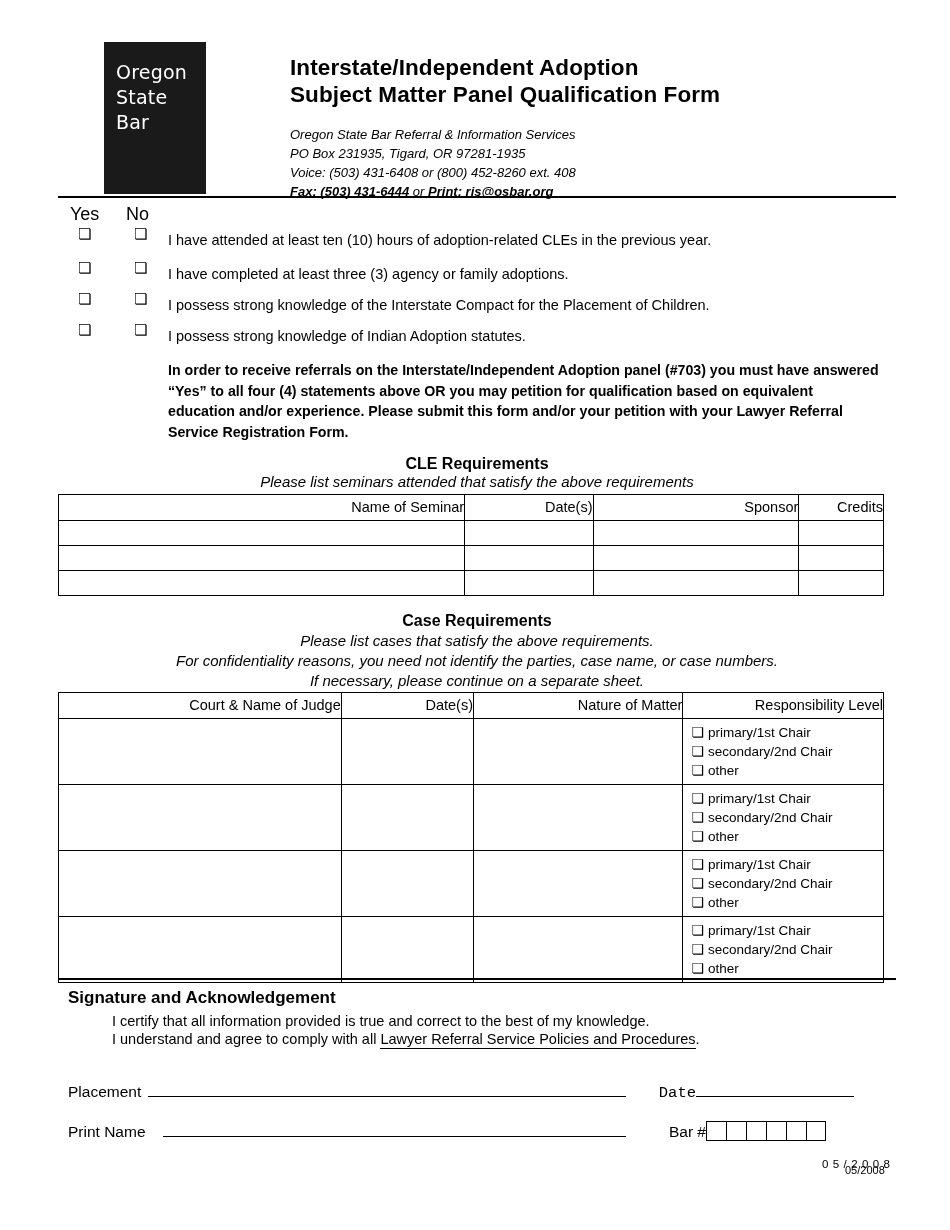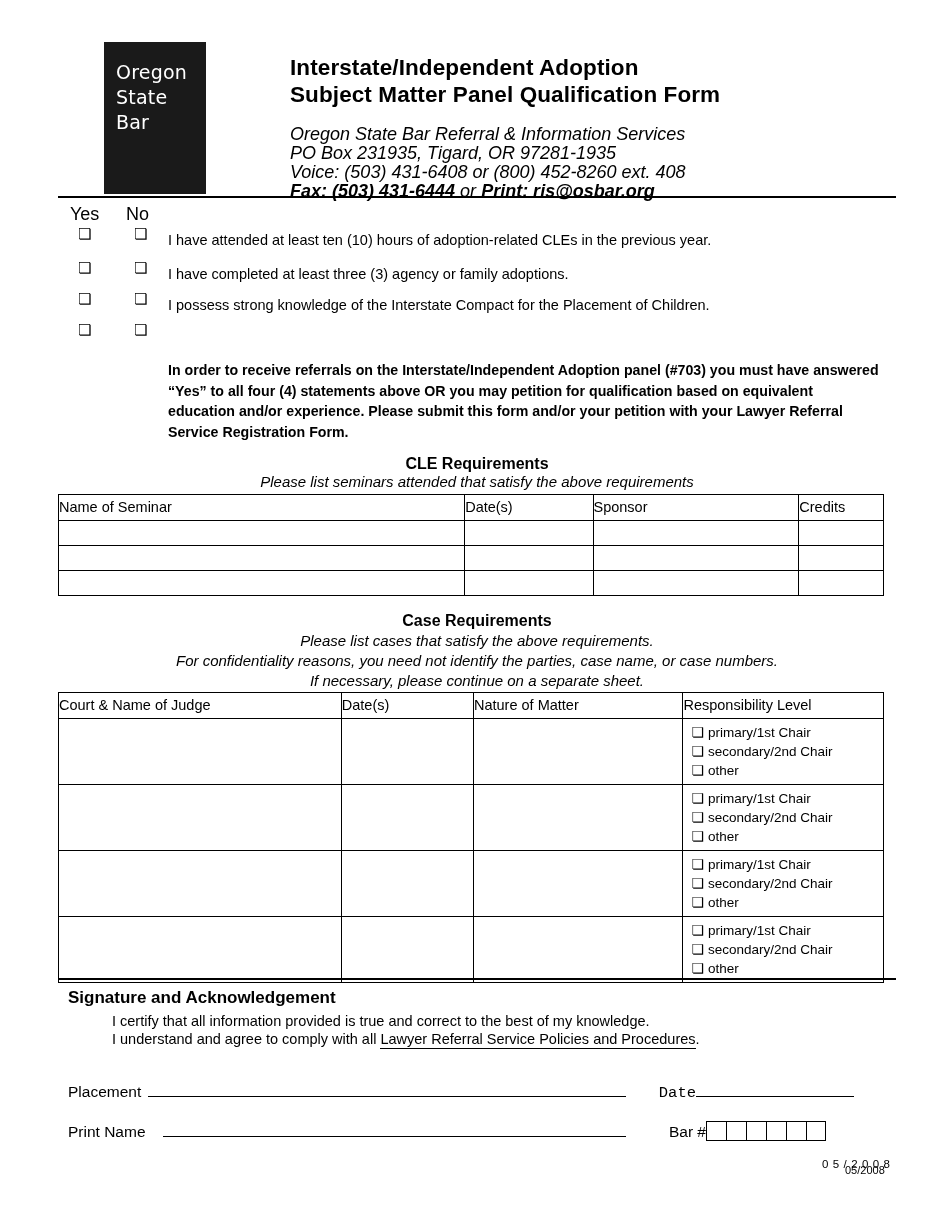--- a/index.html
+++ b/index.html
@@ -56,21 +56,21 @@
   }
   .title-block h1 {
     margin: 0;
     font-size: 22.5px;
     font-weight: bold;
     line-height: 27px;
     letter-spacing: 0.1px;
   }
   .title-block .sub {
     margin-top: 17px;
-    font-size: 18px;
+    font-size: 13px;
     font-style: italic;
     line-height: 19px;
   }
   .title-block .sub .b {
     font-weight: bold;
   }
   .header-rule {
     position: absolute;
     left: 58px;
     top: 196px;
@@ -151,21 +151,21 @@
     position: absolute;
     border-collapse: collapse;
     font-size: 14.5px;
   }
   table th, table td {
     border: 1px solid #000;
     padding: 0;
   }
   table th {
     font-weight: normal;
-    text-align: left;
+    text-align: right;
     height: 25px;
     line-height: 25px;
   }
 
   #cle-table {
     left: 58px;
     top: 494px;
     width: 826px;
   }
   #cle-table td { height: 24px; }
@@ -315,20 +315,21 @@
     <span class="txt">I have completed at least three (3) agency or family adoptions.</span>
   </div>
   <div class="stmt s3">
     <span class="cb c1">❏</span>
     <span class="cb c2">❏</span>
     <span class="txt">I possess strong knowledge of the Interstate Compact for the Placement of Children.</span>
   </div>
   <div class="stmt s4">
     <span class="cb c1">❏</span>
     <span class="cb c2">❏</span>
+    <span class="txt">I possess strong knowledge of Indian Adoption statutes.</span>
   </div>
 
   <div class="notice">In order to receive referrals on the Interstate/Independent Adoption panel (#703) you must have answered “Yes” to all four (4) statements above OR you may petition for qualification based on equivalent education and/or experience. Please submit this form and/or your petition with your Lawyer Referral Service Registration Form.</div>
 
   <div class="sec-title" style="top:455px">CLE Requirements</div>
   <div class="sec-sub" style="top:472px">Please list seminars attended that satisfy the above requirements</div>
 
   <table id="cle-table">
     <thead>
       <tr>

